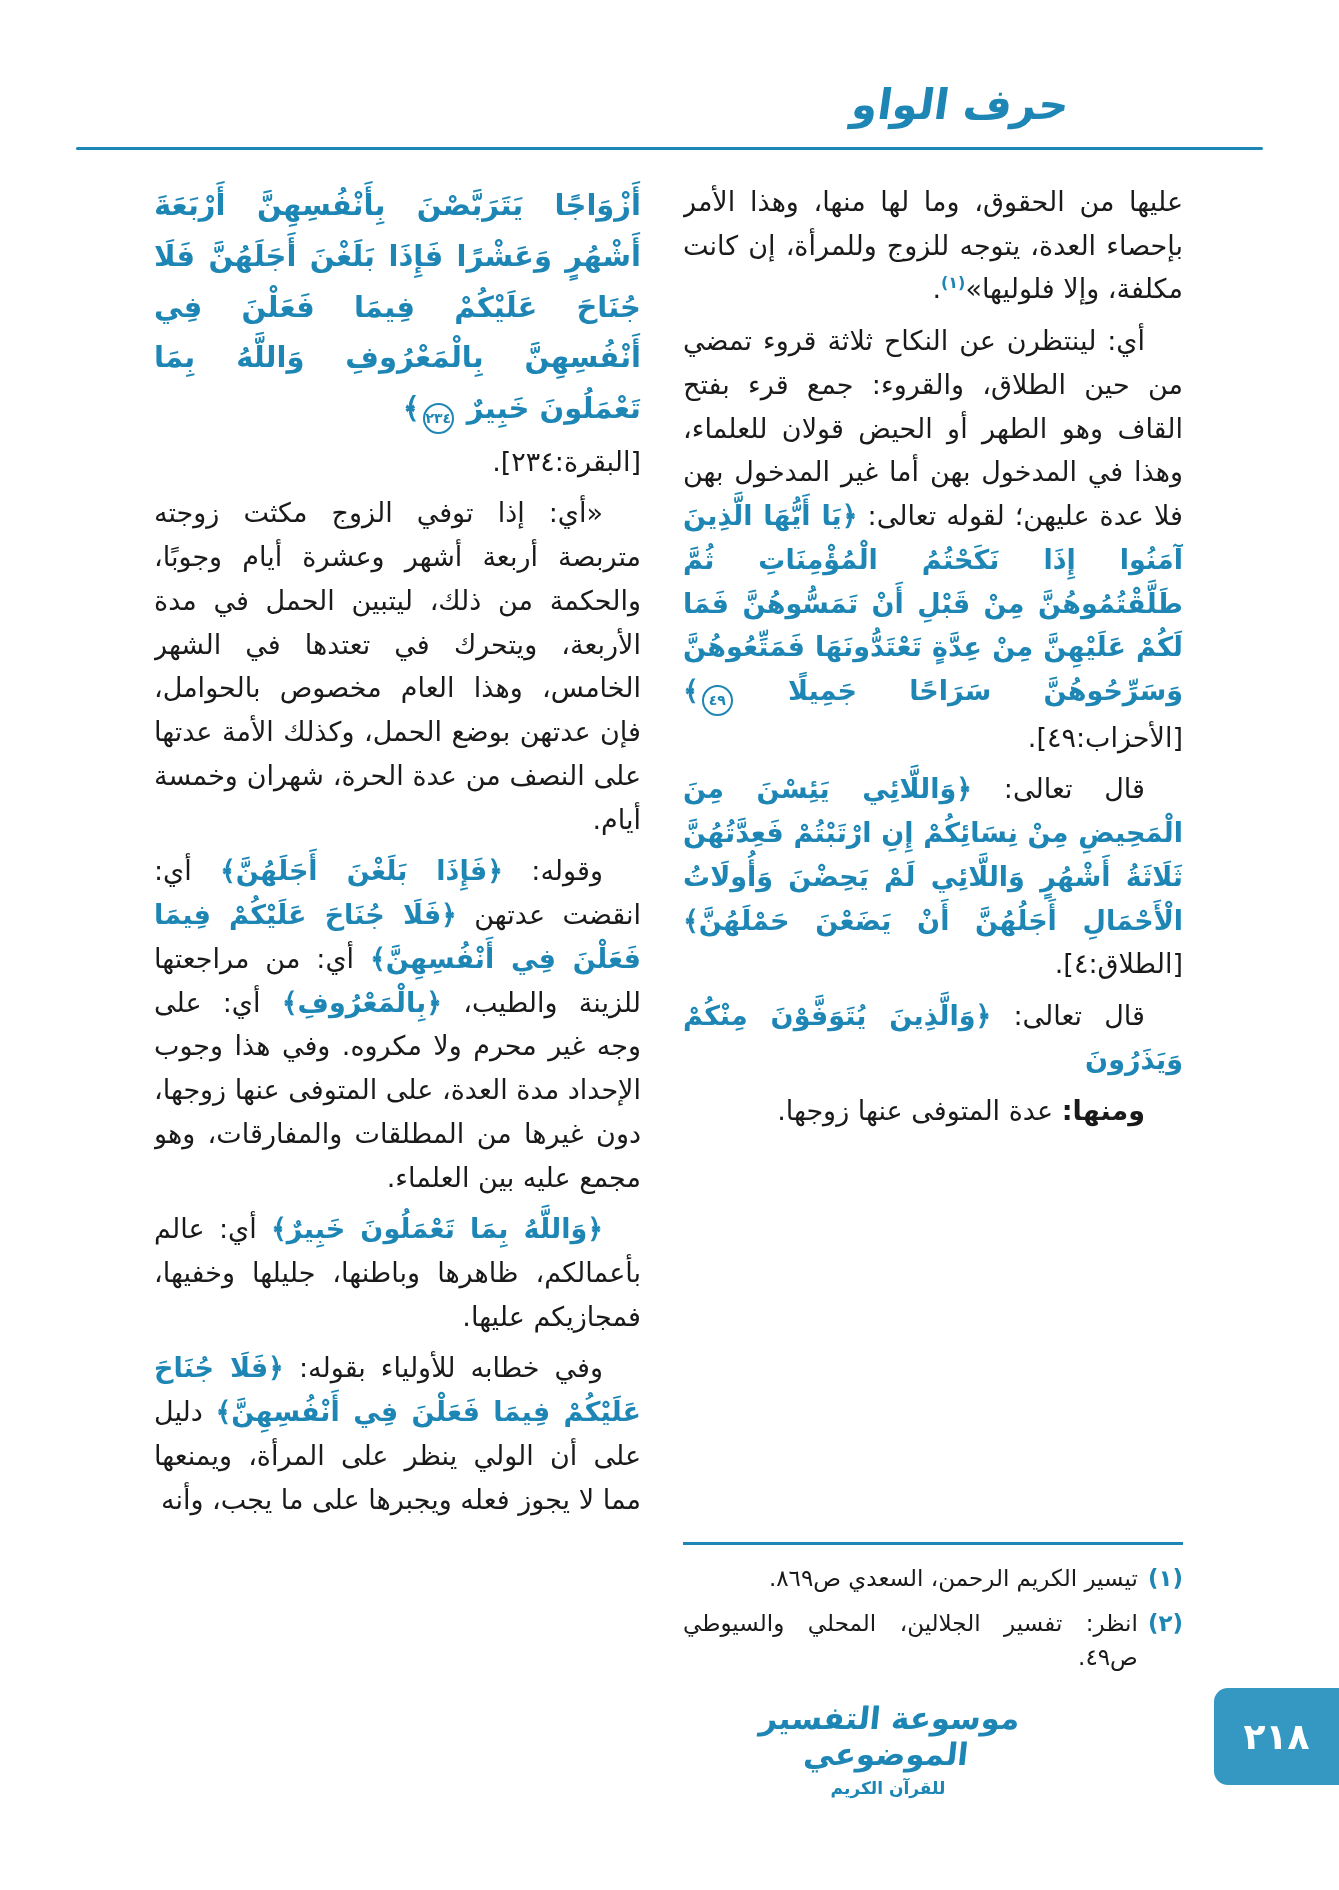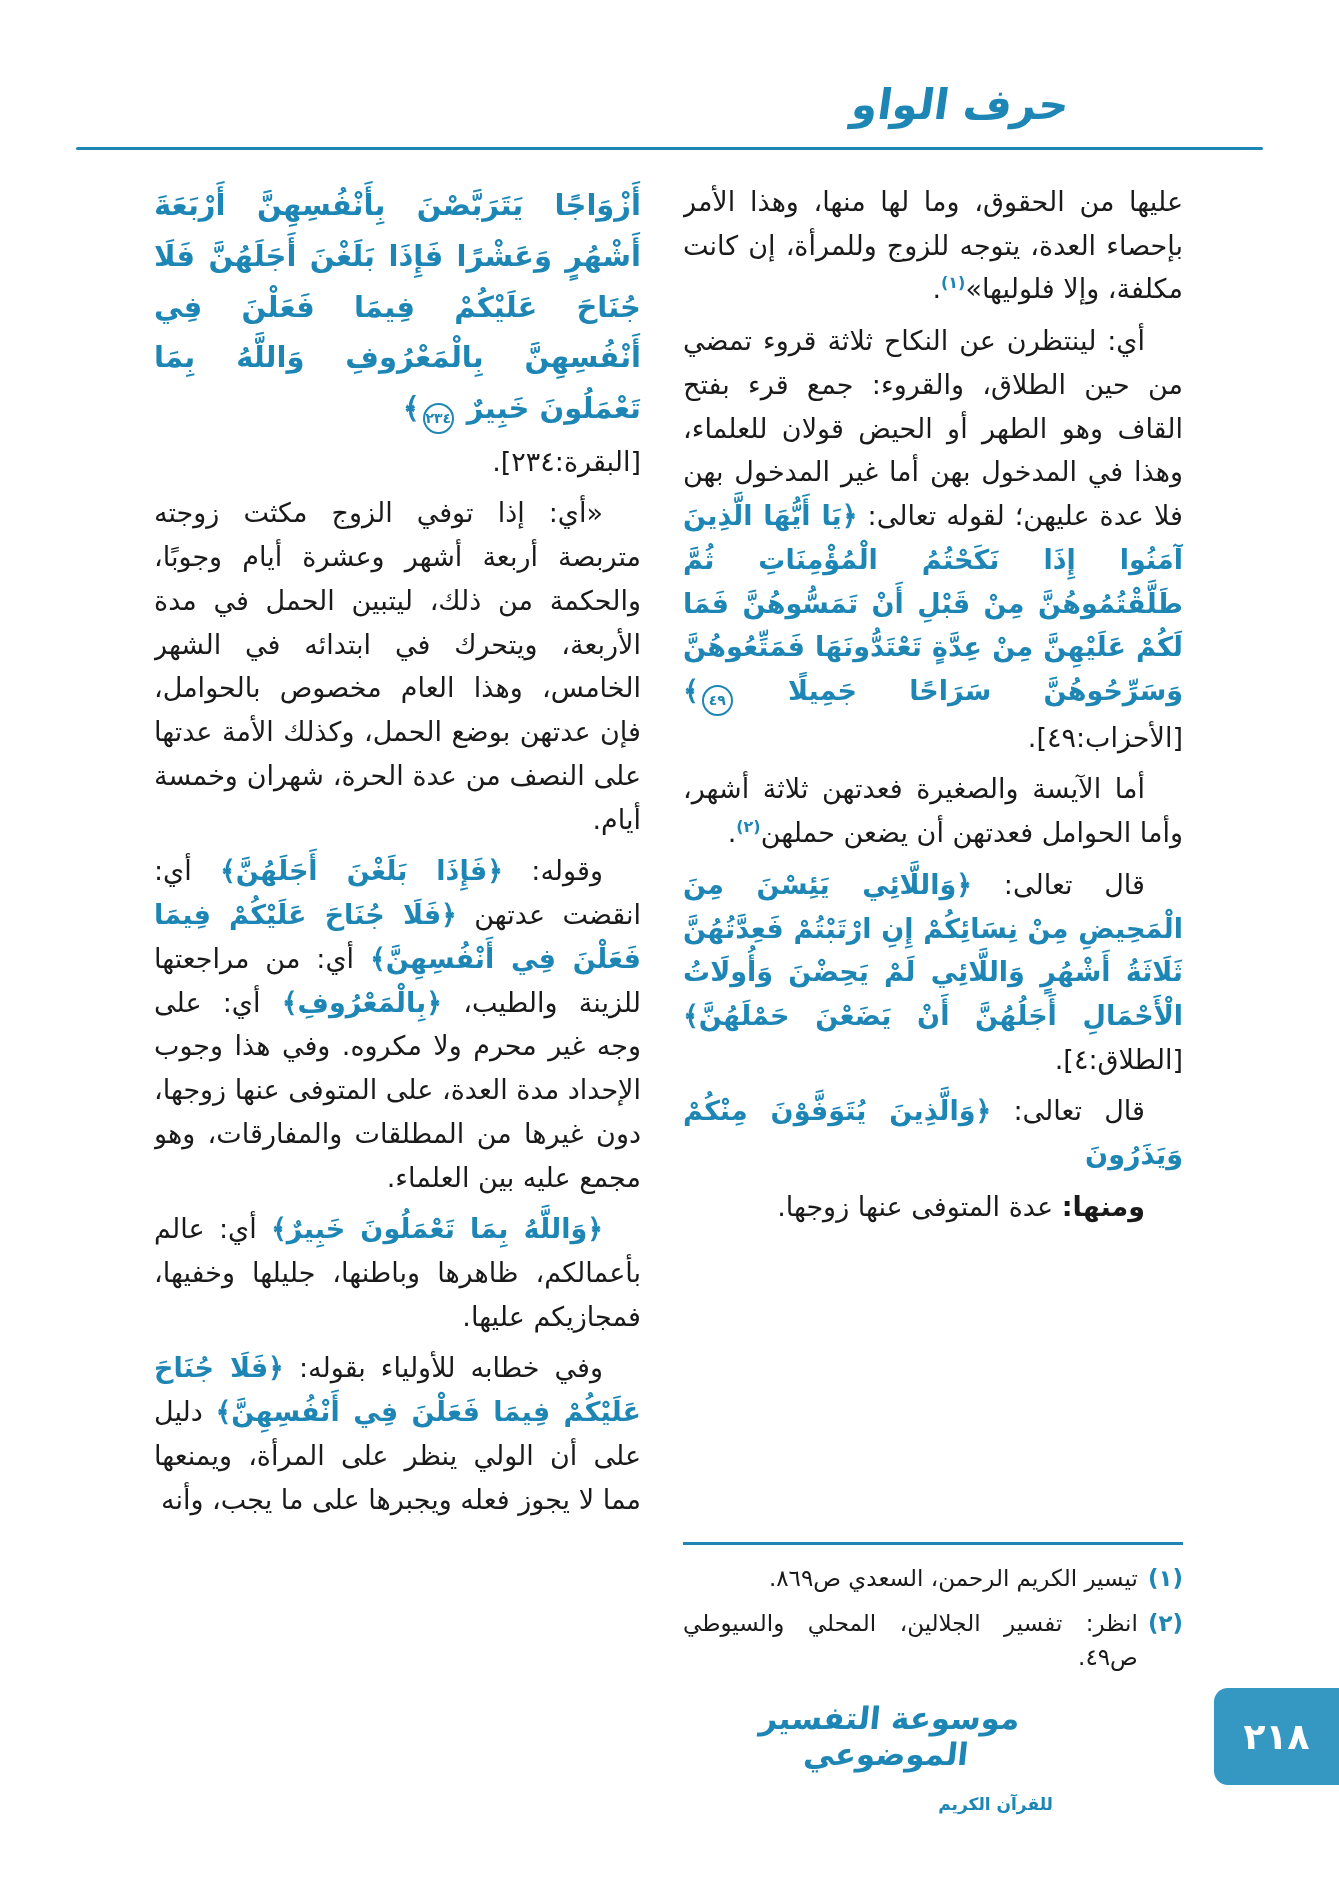--- a/index.html
+++ b/index.html
@@ -24,43 +24,42 @@
   .seg-fnmark { color:var(--accent); font-size:16px; vertical-align:super; font-weight:bold; }
   .seg-ayah { display:inline-flex; align-items:center; justify-content:center; width:31px; height:31px; border:2px solid var(--accent); border-radius:50%; color:var(--accent); font-size:14px; font-weight:bold; vertical-align:-5px; margin:0 3px; line-height:1; text-indent:0; }
 
   .footnotes { position:absolute; top:1542px; right:156px; width:500px; border-top:3px solid var(--accent); padding-top:16px; font-size:23px; color:var(--ink); }
   .footnote { display:flex; gap:10px; margin-bottom:10px; line-height:1.5; text-align:justify; }
   .fn-num { color:var(--accent); font-weight:bold; flex:0 0 auto; }
   .fn-text { color:var(--ink); }
 
   .footer-logo { position:absolute; top:1700px; right:286px; width:330px; text-align:center; color:var(--accent); }
   .logo-line1 { font-size:31px; font-weight:bold; transform:skewX(-6deg); }
-  .logo-line2 { font-size:17px; font-weight:bold; margin-top:22px;text-align:right; }
+  .logo-line2 { font-size:17px; font-weight:bold; margin-top:6px; }
 
   .page-badge { position:absolute; top:1688px; right:0; width:125px; height:97px; background:var(--badge); color:#ffffff; display:flex; align-items:center; justify-content:center; font-size:36px; font-weight:bold; border-radius:14px 0 0 14px; }
 </style>
 </head>
 <body>
 
 <div class="page">
   <div class="header-title">حرف الواو</div>
   <div class="header-rule"></div>
 
   <div class="col col-right" id="col-right">
       <p class="para no-indent"><span class="seg-normal">عليها من الحقوق، وما لها منها، وهذا الأمر بإحصاء العدة، يتوجه للزوج وللمرأة، إن كانت مكلفة، وإلا فلوليها»</span><span class="seg-fnmark">(١)</span><span class="seg-normal">.</span></p>
       <p class="para"><span class="seg-normal">أي: لينتظرن عن النكاح ثلاثة قروء تمضي من حين الطلاق، والقروء: جمع قرء بفتح القاف وهو الطهر أو الحيض قولان للعلماء، وهذا في المدخول بهن أما غير المدخول بهن فلا عدة عليهن؛ لقوله تعالى: </span><span class="seg-quran">﴿يَا أَيُّهَا الَّذِينَ آمَنُوا إِذَا نَكَحْتُمُ الْمُؤْمِنَاتِ ثُمَّ طَلَّقْتُمُوهُنَّ مِنْ قَبْلِ أَنْ تَمَسُّوهُنَّ فَمَا لَكُمْ عَلَيْهِنَّ مِنْ عِدَّةٍ تَعْتَدُّونَهَا فَمَتِّعُوهُنَّ وَسَرِّحُوهُنَّ سَرَاحًا جَمِيلًا </span><span class="seg-ayah">٤٩</span><span class="seg-quran">﴾</span><span class="seg-normal"> [الأحزاب:٤٩].</span></p>
-      <p class="para"><span class="seg-normal">أما الآيسة والصغيرة فعدتهن ثلاثة أشهر، وأما الحوامل فعدتهن أن يضعن حملهن</span><span class="seg-fnmark">(٢)</span><span class="seg-normal">.</span></p>
       <p class="para"><span class="seg-normal">قال تعالى: </span><span class="seg-quran">﴿وَاللَّائِي يَئِسْنَ مِنَ الْمَحِيضِ مِنْ نِسَائِكُمْ إِنِ ارْتَبْتُمْ فَعِدَّتُهُنَّ ثَلَاثَةُ أَشْهُرٍ وَاللَّائِي لَمْ يَحِضْنَ وَأُولَاتُ الْأَحْمَالِ أَجَلُهُنَّ أَنْ يَضَعْنَ حَمْلَهُنَّ﴾</span><span class="seg-normal"> [الطلاق:٤].</span></p>
       <p class="para"><span class="seg-normal">قال تعالى: </span><span class="seg-quran">﴿وَالَّذِينَ يُتَوَفَّوْنَ مِنْكُمْ وَيَذَرُونَ</span></p>
       <p class="para"><span class="seg-bold">ومنها:</span><span class="seg-normal"> عدة المتوفى عنها زوجها.</span></p>
     </div>
   <div class="col col-left" id="col-left">
       <p class="para no-indent verse"><span class="seg-quran">أَزْوَاجًا يَتَرَبَّصْنَ بِأَنْفُسِهِنَّ أَرْبَعَةَ أَشْهُرٍ وَعَشْرًا فَإِذَا بَلَغْنَ أَجَلَهُنَّ فَلَا جُنَاحَ عَلَيْكُمْ فِيمَا فَعَلْنَ فِي أَنْفُسِهِنَّ بِالْمَعْرُوفِ وَاللَّهُ بِمَا تَعْمَلُونَ خَبِيرٌ </span><span class="seg-ayah">٢٣٤</span><span class="seg-quran">﴾</span></p>
       <p class="para no-indent"><span class="seg-normal">[البقرة:٢٣٤].</span></p>
-      <p class="para"><span class="seg-normal">«أي: إذا توفي الزوج مكثت زوجته متربصة أربعة أشهر وعشرة أيام وجوبًا، والحكمة من ذلك، ليتبين الحمل في مدة الأربعة، ويتحرك في ابتدائه في الشهر الخامس، وهذا العام مخصوص بالحوامل، فإن عدتهن بوضع الحمل، وكذلك الأمة عدتها على النصف من عدة الحرة، شهران وخمسة أيام.</span></p>
+      <p class="para"><span class="seg-normal">«أي: إذا توفي الزوج مكثت زوجته متربصة أربعة أشهر وعشرة أيام وجوبًا، والحكمة من ذلك، ليتبين الحمل في مدة الأربعة، ويتحرك في تعتدها في الشهر الخامس، وهذا العام مخصوص بالحوامل، فإن عدتهن بوضع الحمل، وكذلك الأمة عدتها على النصف من عدة الحرة، شهران وخمسة أيام.</span></p>
       <p class="para"><span class="seg-normal">وقوله: </span><span class="seg-quran">﴿فَإِذَا بَلَغْنَ أَجَلَهُنَّ﴾</span><span class="seg-normal"> أي: انقضت عدتهن </span><span class="seg-quran">﴿فَلَا جُنَاحَ عَلَيْكُمْ فِيمَا فَعَلْنَ فِي أَنْفُسِهِنَّ﴾</span><span class="seg-normal"> أي: من مراجعتها للزينة والطيب، </span><span class="seg-quran">﴿بِالْمَعْرُوفِ﴾</span><span class="seg-normal"> أي: على وجه غير محرم ولا مكروه. وفي هذا وجوب الإحداد مدة العدة، على المتوفى عنها زوجها، دون غيرها من المطلقات والمفارقات، وهو مجمع عليه بين العلماء.</span></p>
       <p class="para"><span class="seg-quran">﴿وَاللَّهُ بِمَا تَعْمَلُونَ خَبِيرٌ﴾</span><span class="seg-normal"> أي: عالم بأعمالكم، ظاهرها وباطنها، جليلها وخفيها، فمجازيكم عليها.</span></p>
       <p class="para"><span class="seg-normal">وفي خطابه للأولياء بقوله: </span><span class="seg-quran">﴿فَلَا جُنَاحَ عَلَيْكُمْ فِيمَا فَعَلْنَ فِي أَنْفُسِهِنَّ﴾</span><span class="seg-normal"> دليل على أن الولي ينظر على المرأة، ويمنعها مما لا يجوز فعله ويجبرها على ما يجب، وأنه</span></p>
     </div>
 
   <div class="footnotes" id="footnotes">
       <div class="footnote">
         <span class="fn-num">(١)</span>
         <span class="fn-text">تيسير الكريم الرحمن، السعدي ص٨٦٩.</span>
       </div>

